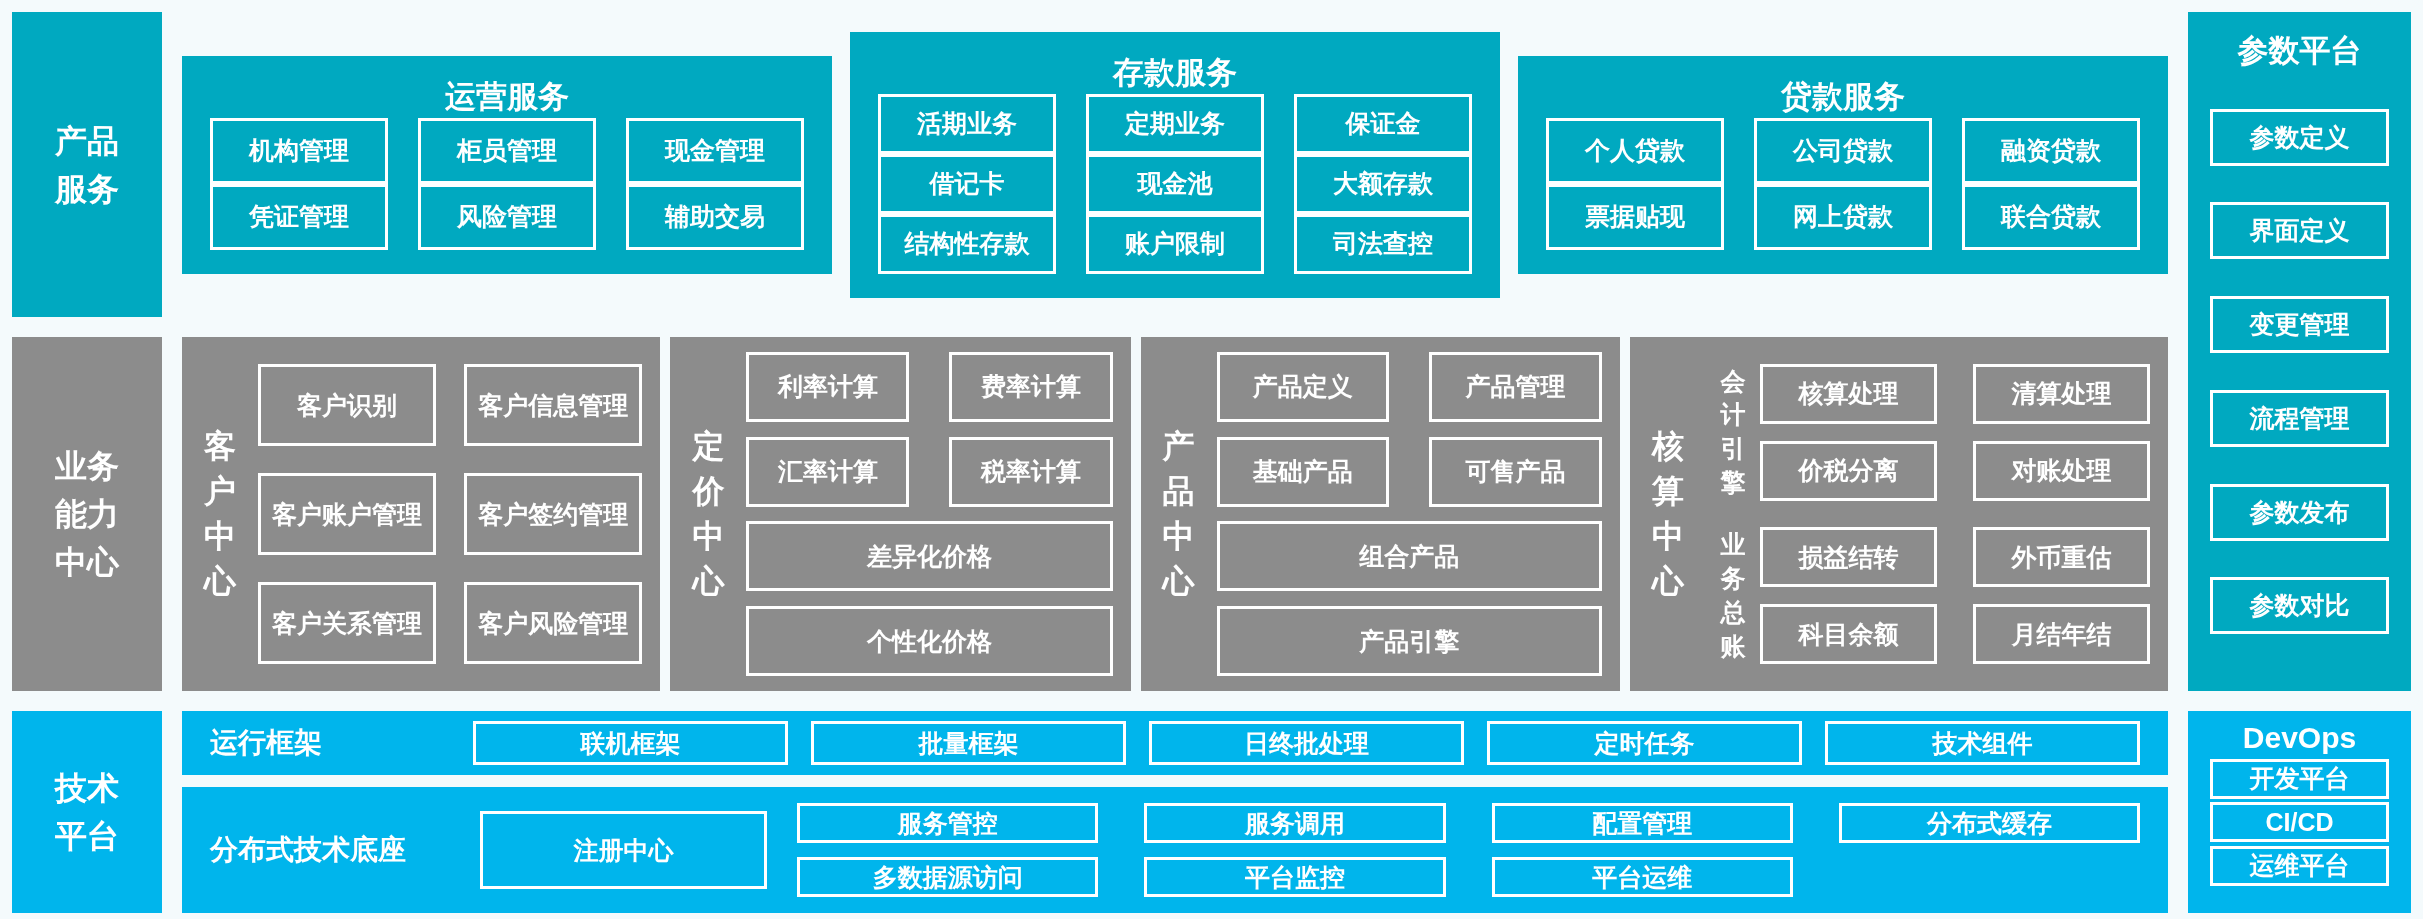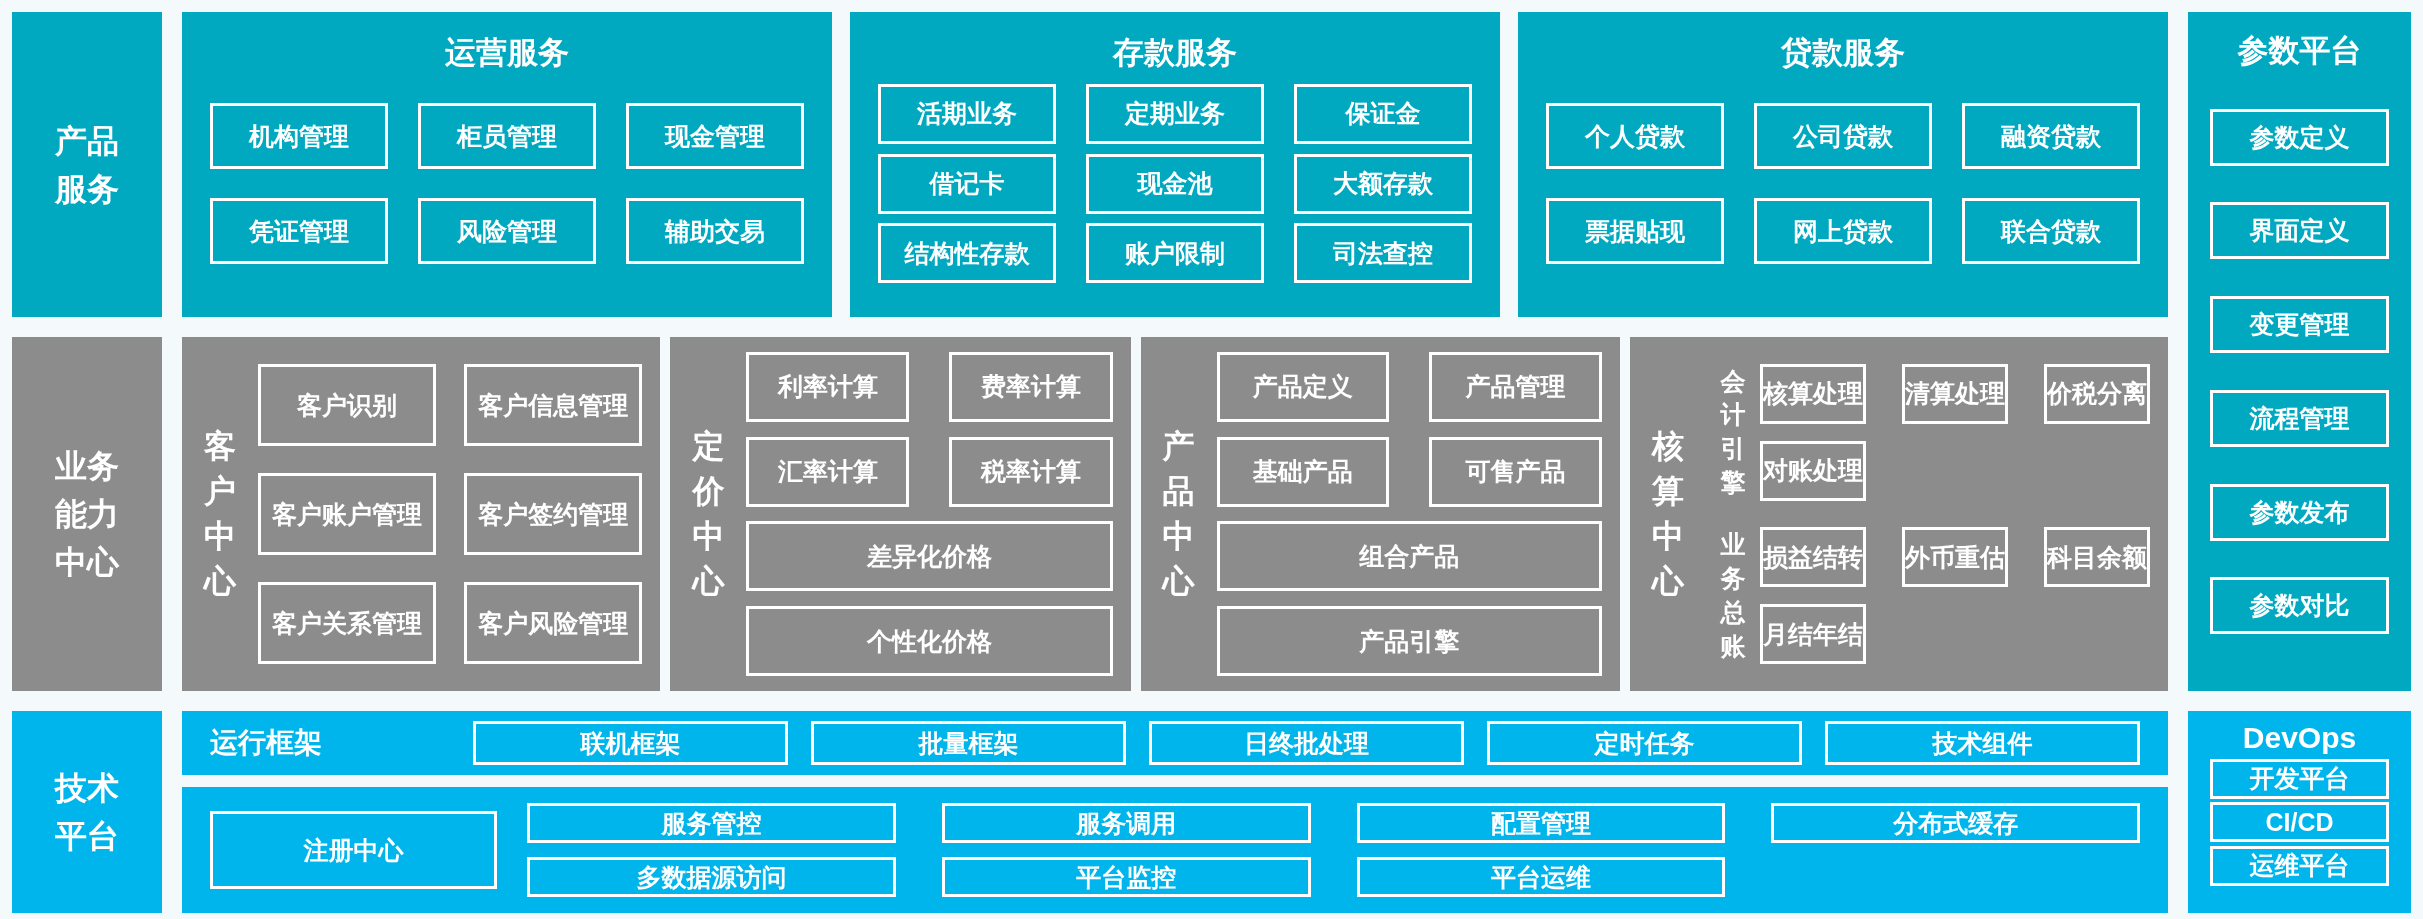--- a/index.html
+++ b/index.html
@@ -11,21 +11,21 @@
   .teal{background:#00A9C0;}
   .grayb{background:#8C8C8C;}
   .blue{background:#00B5EC;}
 
   .band-label{display:flex;align-items:center;justify-content:center;
               font-size:32px;font-weight:bold;}
   .wrap2{width:70px;word-break:break-all;text-align:center;line-height:1.5;}
   .wrap1{width:35px;word-break:break-all;text-align:center;line-height:1.4;}
   .wrap1s{width:28px;word-break:break-all;text-align:center;line-height:1.35;font-size:25px;font-weight:bold;}
 
-  .main-top{grid-area:1/2/2/3;display:flex;gap:18px;}
+  .main-top{grid-area:1/2/2/3;display:flex;gap:18px;align-items:center;}
   .section{flex:1;display:flex;flex-direction:column;box-sizing:border-box;
            padding:8px 28px 24px;}
   .section-title{text-align:center;font-size:31px;font-weight:bold;padding-top:12px;}
   .box{border:3px solid #fff;display:flex;align-items:center;justify-content:center;
        font-size:25px;font-weight:bold;box-sizing:border-box;text-align:center;}
   .box-grid{flex:1;display:grid;grid-template-columns:repeat(3,1fr);
             column-gap:30px;align-content:space-evenly;}
   .rows2{grid-auto-rows:66px;}
   .rows3{grid-auto-rows:60px;}
 
@@ -34,21 +34,21 @@
   .v-label{width:76px;flex:none;display:flex;align-items:center;justify-content:center;
            font-weight:bold;font-size:32px;}
   .grid-cust{flex:1;display:grid;grid-template-columns:1fr 1fr;column-gap:28px;
              grid-auto-rows:82px;align-content:space-evenly;}
   .grid-four{flex:1;display:grid;grid-template-columns:1fr 1fr;column-gap:40px;
              grid-auto-rows:70px;align-content:space-evenly;}
   .span2{grid-column:1/3;}
   .acct-wrap{flex:1;display:flex;flex-direction:column;justify-content:space-evenly;}
   .acct-group{display:flex;align-items:center;}
   .sub-label{width:54px;flex:none;display:flex;justify-content:center;}
-  .grid-acct{flex:1;display:grid;grid-template-columns:1fr 1fr 1fr;gap:17px 36px;
+  .grid-acct{flex:1;display:grid;grid-template-columns:1fr 1fr;gap:17px 36px;
              grid-auto-rows:60px;}
 
   .main-bottom{grid-area:3/2/4/3;display:flex;flex-direction:column;gap:12px;}
   .tech-row{height:64px;display:flex;align-items:center;gap:23px;
             padding:0 28px;box-sizing:border-box;}
   .row-label{width:240px;flex:none;font-size:28px;font-weight:bold;}
   .tech-row .box{flex:1;height:44px;}
   .base-row{flex:1;display:flex;align-items:center;gap:30px;
             padding:0 28px;box-sizing:border-box;}
   .register-box{width:287px;flex:none;height:78px;}
@@ -203,20 +203,21 @@
   <div class="main-bottom">
     <div class="tech-row blue">
       <div class="row-label">运行框架</div>
       <div class="box">联机框架</div>
       <div class="box">批量框架</div>
       <div class="box">日终批处理</div>
       <div class="box">定时任务</div>
       <div class="box">技术组件</div>
     </div>
     <div class="base-row blue">
+      <div class="row-label">分布式技术底座</div>
       <div class="box register-box">注册中心</div>
       <div class="base-grid">
         <div class="box">服务管控</div>
         <div class="box">服务调用</div>
         <div class="box">配置管理</div>
         <div class="box">分布式缓存</div>
         <div class="box">多数据源访问</div>
         <div class="box">平台监控</div>
         <div class="box">平台运维</div>
       </div>

